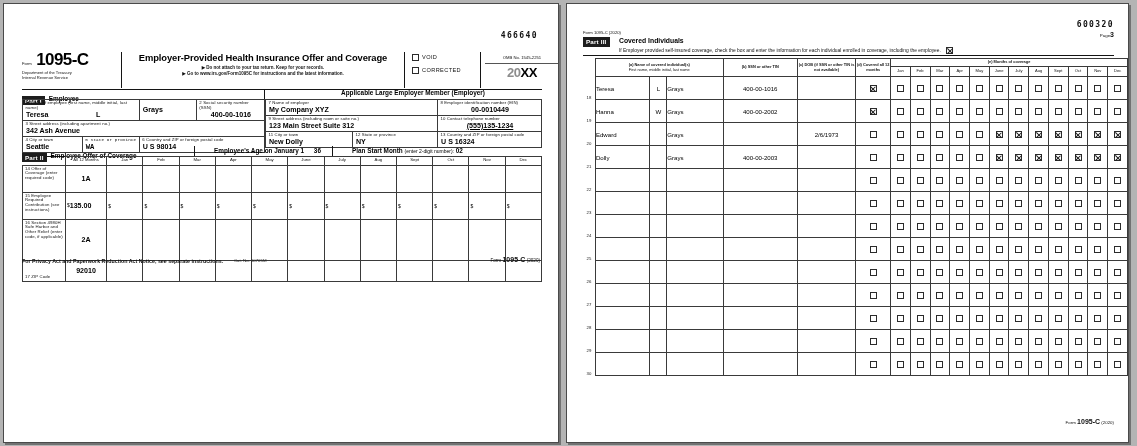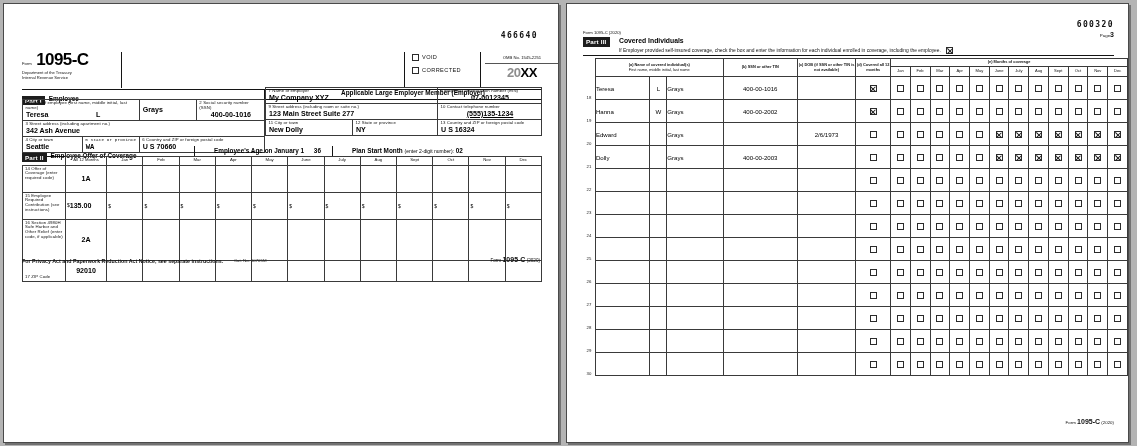--- a/index.html
+++ b/index.html
@@ -126,20 +126,25 @@
     <div class="titleblock">
       <div class="tb-left">
         <span class="fsmall">Form</span>
         <span class="fnum">1095-C</span>
         <div class="dept">
           <div>Department of the Treasury</div>
           <div>Internal Revenue Service</div>
         </div>
       </div>
       <div class="tb-vline"></div>
+      <div class="tb-mid">
+        <h1>Employer-Provided Health Insurance Offer and Coverage</h1>
+        <p>▶ Do not attach to your tax return. Keep for your records.</p>
+        <p>▶ Go to www.irs.gov/Form1095C for instructions and the latest information.</p>
+      </div>
       <div class="tb-vline2"></div>
       <div class="tb-chk">
         <div>
           <span class="bx"></span><span class="t">VOID</span>
         </div>
         <div>
           <span class="bx"></span><span class="t">CORRECTED</span>
         </div>
       </div>
       <div class="tb-vline3"></div>
@@ -188,42 +193,42 @@
         <td style="width:60px;height:15px;">
           <div class="lbl cellpad">4  City or town</div>
           <div class="cellv val">Seattle</div>
         </td>
         <td style="width:57px;font-family:Liberation Mono, monospace;">
           <div class="lbl cellpad">5  State or province</div>
           <div class="cellv val">WA</div>
         </td>
         <td colspan="2">
           <div class="lbl cellpad">6  Country and ZIP or foreign postal code</div>
-          <div class="cellv val">U S 70660</div>
+          <div class="cellv val">U S 98014</div>
         </td>
       </tr>
     </tbody>
       </table>
 
-    <table class="grid" style="left:261px;top:83px;width:277px;">
+    <table class="grid" style="left:261px;top:95px;width:277px;">
       <tbody>
           <tr>
         <td style="width:173px;height:15px;">
           <div class="lbl cellpad">7  Name of employer</div>
           <div class="cellv val">My Company XYZ</div>
         </td>
         <td style="width:104px;">
           <div class="lbl cellpad">8  Employer identification number (EIN)</div>
-          <div class="cellv val" style="text-align:center;">07-0012345</div>
+          <div class="cellv val" style="text-align:center;">00-0010449</div>
         </td>
       </tr>
       <tr>
         <td style="height:15px;">
           <div class="lbl cellpad">9  Street address (including room or suite no.)</div>
-          <div class="cellv val">123 Main  Street  Suite 277</div>
+          <div class="cellv val">123 Main  Street  Suite 312</div>
         </td>
         <td>
           <div class="lbl cellpad">10 Contact telephone number</div>
           <div class="cellv val" style="text-align:center;text-decoration:underline;">(555)135-1234</div>
         </td>
       </tr>
       <tr>
         <td style="padding:0;height:15px;">
           <table style="width:100%;border-collapse:collapse;">
             <tbody>

